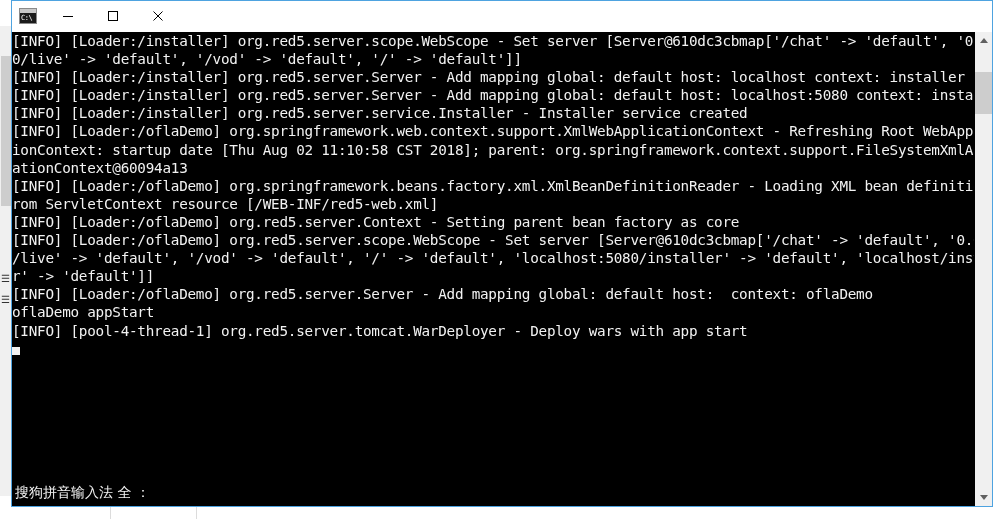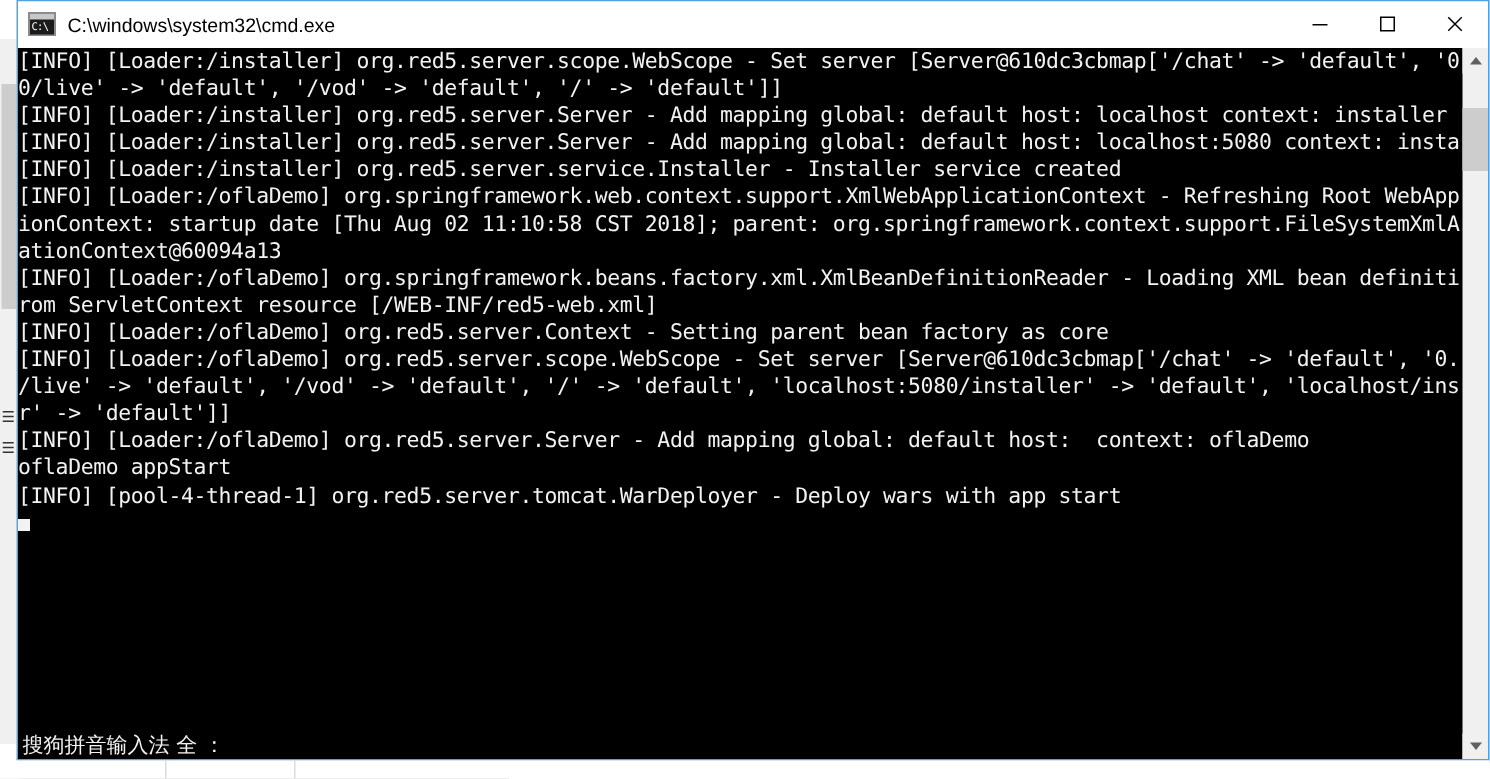--- a/index.html
+++ b/index.html
@@ -224,21 +224,21 @@
     pointer-events: none;
   }
 
   
   .ime-bar {
     position: absolute;
     left: 0;
     bottom: 0;
     height: 22px;
     display: flex;
-    align-items: flex-end;
+    align-items: flex-start;
     color: #f2f2f2;
     font-family: "DejaVu Sans", sans-serif;
     font-size: 14px;
     padding-left: 3px;
     white-space: nowrap;
   }
 
   
   .bottom-strip {
     position: absolute;
@@ -268,21 +268,20 @@
     <div class="bg-icon-a">☰</div>
     <div class="bg-icon-b">☰</div>
   </div>
 
   <div class="cmd-window">
 
     <div class="titlebar">
       <div class="title-icon">
         <span class="title-icon-text">C:\</span>
       </div>
-      <div class="title-text">C:\windows\system32\cmd.exe</div>
       <div class="win-buttons">
         <div class="win-btn">
           <svg width="12" height="12" viewBox="0 0 12 12" aria-hidden="true">
             <line x1="1" y1="6.5" x2="11" y2="6.5" stroke="#000" stroke-width="1"></line>
           </svg>
         </div>
         <div class="win-btn">
           <svg width="12" height="12" viewBox="0 0 12 12" aria-hidden="true">
             <rect x="1.5" y="1.5" width="9" height="9" fill="none" stroke="#000" stroke-width="1"></rect>
           </svg>

